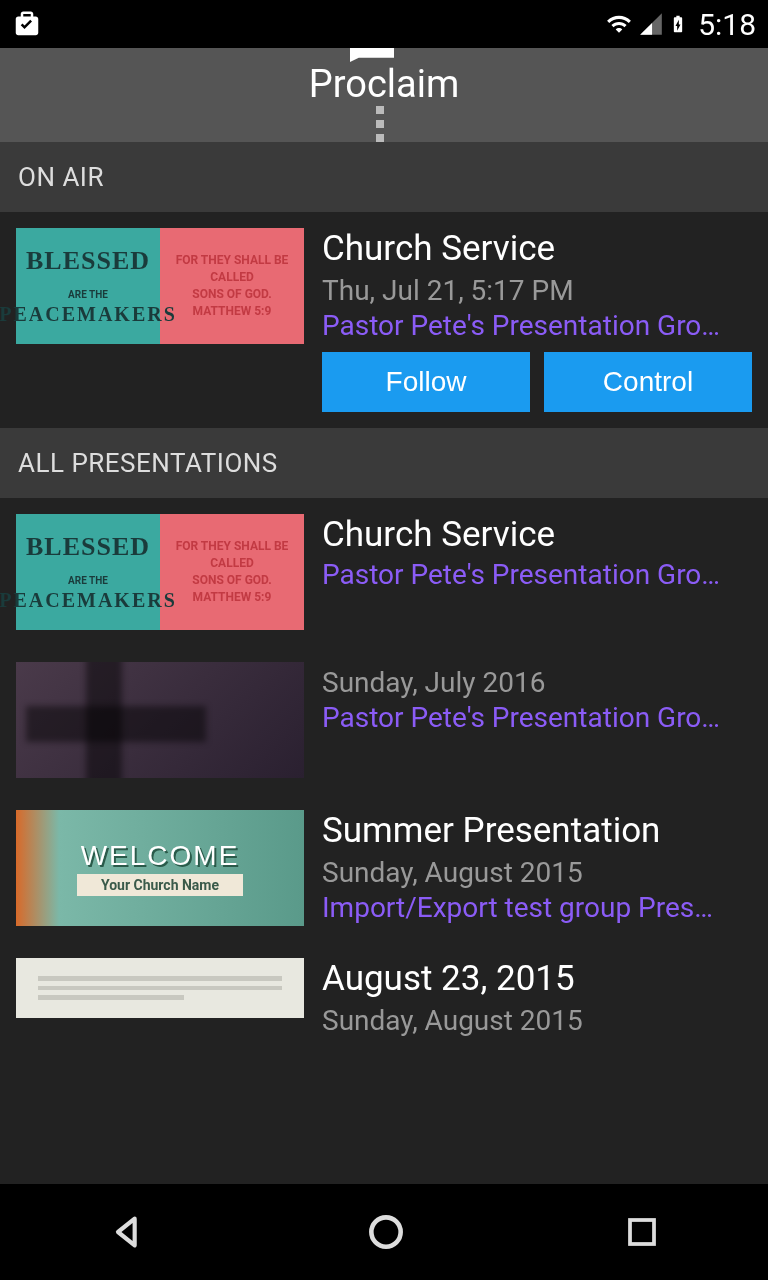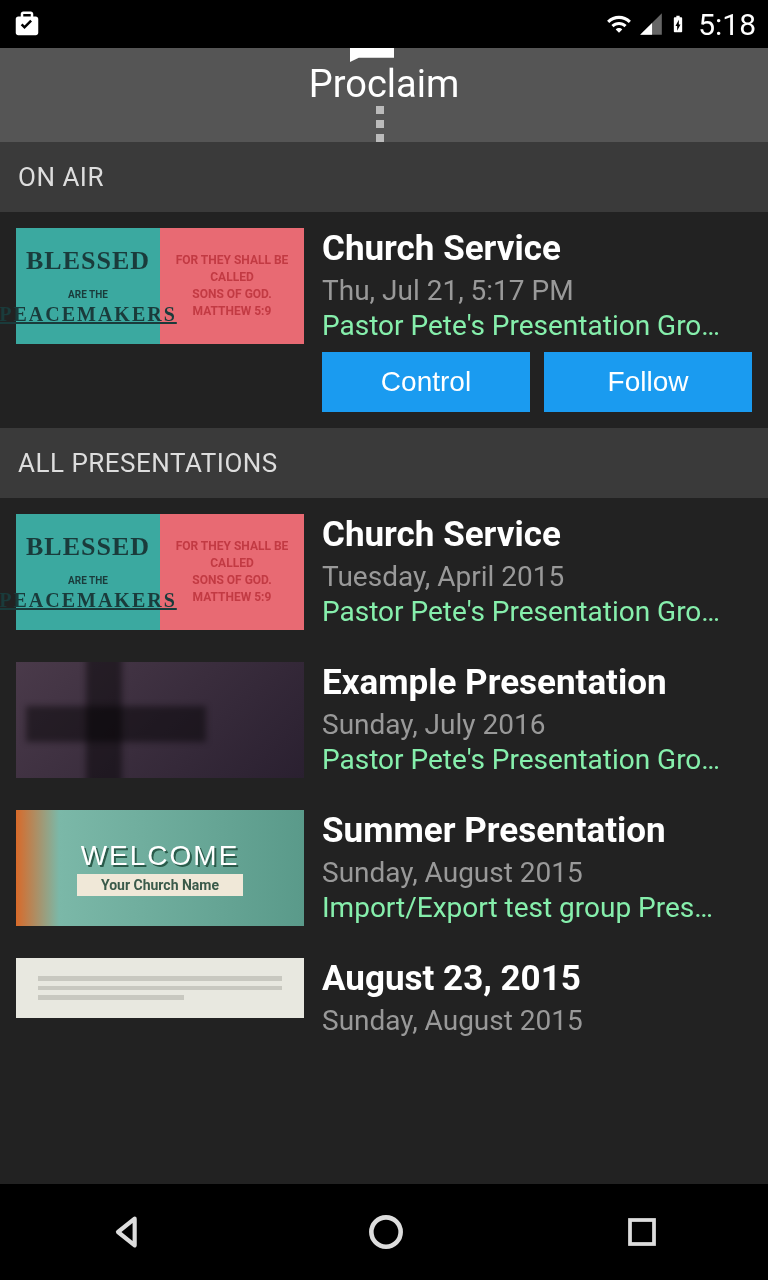--- a/index.html
+++ b/index.html
@@ -73,21 +73,21 @@
     align-items: center;
     justify-content: center;
     color: #1a3b3b;
     font-weight: bold;
     font-size: 20px;
     line-height: 1;
     position: relative;
   }
   .thumb-blessed .left .l1 { font-family: serif; font-size: 26px; letter-spacing: 1px; }
   .thumb-blessed .left .l2 { font-size: 10px; margin-top: 16px; }
-  .thumb-blessed .left .l3 { font-family: serif; font-size: 20px; letter-spacing: 2px; margin-top: 4px; text-decoration: underline;}
+  .thumb-blessed .left .l3 { font-family: serif; font-size: 20px; letter-spacing: 2px; margin-top: 4px;}
   .thumb-blessed .right {
     width: 50%;
     background: #e86a73;
     display: flex;
     flex-direction: column;
     align-items: center;
     justify-content: center;
     color: #c23a43;
     font-weight: bold;
     font-size: 12px;
@@ -142,23 +142,23 @@
     background: #e8e8e0;
     padding: 18px 22px;
     display: flex;
     flex-direction: column;
     gap: 5px;
   }
   .thumb-doc .line { height: 6px; background: #c8c8c0; }
   .thumb-doc .line.short { width: 60%; }
   
   .info { flex: 1; min-width: 0; display: flex; flex-direction: column; }
-  .title { color: #fff; font-size: 35px; font-weight: 700; line-height: 1.2; white-space: nowrap; overflow: hidden; text-overflow: ellipsis; }
+  .title { color: #fff; font-size: 35px; font-weight: 400; line-height: 1.2; white-space: nowrap; overflow: hidden; text-overflow: ellipsis; }
   .subtitle { color: #999; font-size: 28px; margin-top: 4px; white-space: nowrap; overflow: hidden; text-overflow: ellipsis; }
-  .group { color: #86efac; font-size: 28px; margin-top: 2px; white-space: nowrap; overflow: hidden; text-overflow: ellipsis; }
+  .group { color: #8b5cf6; font-size: 28px; margin-top: 2px; white-space: nowrap; overflow: hidden; text-overflow: ellipsis; }
   
   .btn-row { display: flex; gap: 14px; margin-top: 10px; }
   .btn {
     flex: 1;
     background: #1a9bf0;
     color: #fff;
     font-size: 28px;
     text-align: center;
     padding: 14px 0;
     border: none;
@@ -222,22 +222,22 @@
         <div>FOR THEY SHALL BE CALLED</div>
         <div>SONS OF GOD.</div>
         <div>MATTHEW 5:9</div>
       </div>
     </div>
     <div class="info">
       <div class="title">Church Service</div>
       <div class="subtitle">Thu, Jul 21, 5:17 PM</div>
       <div class="group">Pastor Pete's Presentation Gro…</div>
       <div class="btn-row">
+        <button class="btn">Follow</button>
         <button class="btn">Control</button>
-        <button class="btn">Follow</button>
       </div>
     </div>
   </div>
 
   <div class="section-header">ALL PRESENTATIONS</div>
 
   <div class="row">
     <div class="thumb thumb-blessed">
       <div class="left">
         <div class="l1">BLESSED</div>
@@ -245,29 +245,27 @@
         <div class="l3">PEACEMAKERS</div>
       </div>
       <div class="right">
         <div>FOR THEY SHALL BE CALLED</div>
         <div>SONS OF GOD.</div>
         <div>MATTHEW 5:9</div>
       </div>
     </div>
     <div class="info">
       <div class="title">Church Service</div>
-      <div class="subtitle">Tuesday, April 2015</div>
       <div class="group">Pastor Pete's Presentation Gro…</div>
     </div>
   </div>
 
   <div class="row">
     <div class="thumb thumb-cross"></div>
     <div class="info">
-      <div class="title">Example Presentation</div>
       <div class="subtitle">Sunday, July 2016</div>
       <div class="group">Pastor Pete's Presentation Gro…</div>
     </div>
   </div>
 
   <div class="row">
     <div class="thumb thumb-welcome">
       <div class="w1">WELCOME</div>
       <div class="w2">Your Church Name</div>
     </div>

